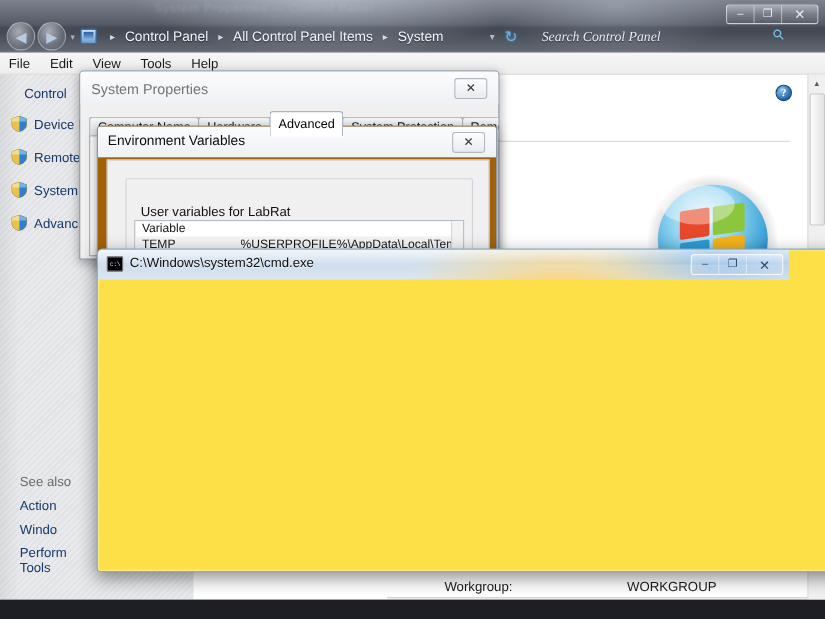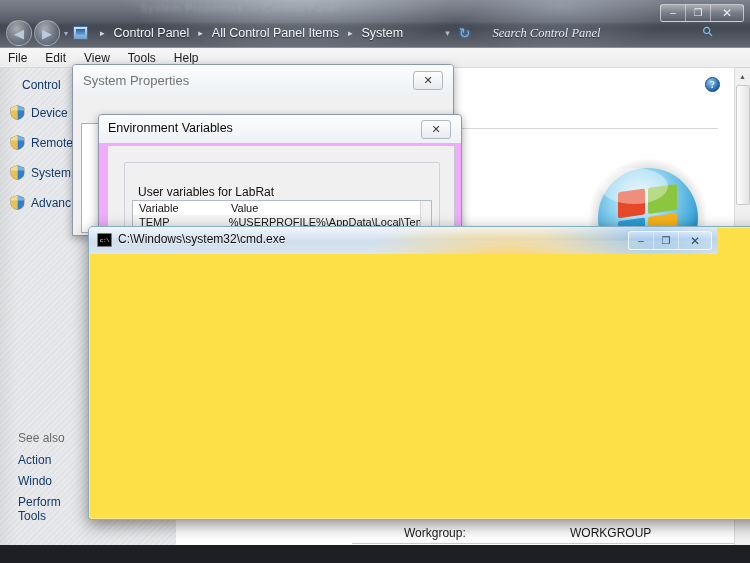--- a/index.html
+++ b/index.html
@@ -256,23 +256,23 @@
     background: #ffffff; border: 1px solid #a8b0bb;
   }
   .ghost-line {
     position: absolute; left: 24px; top: 8px;
     font-size: 10px; color: rgba(110,125,145,0.45);
     filter: blur(1.2px); white-space: nowrap; letter-spacing: .4px;
   }
 
   
   #envvars {
-    position: absolute; left: 98px; top: 114px;
+    position: absolute; left: 88px; top: 114px;
     width: 364px; height: 130px;
-    background: #f0abfc;
+    background: #a16207;
     border: 1px solid #8a99ab;
     border-radius: 4px 4px 0 0;
     box-shadow: 0 3px 10px rgba(0,0,0,0.35);
     overflow: hidden;
   }
   #envvars .dlg-head {
     position: absolute; left:0; top:0; width: 364px; height: 28px;
     background: linear-gradient(to bottom,#fbfcfd,#eef1f5);
   }
   #envvars .dlg-title {
@@ -530,39 +530,45 @@
         </div>
       </div>
     </div>
   </div>
 
   <div id="sysprops">
     <div class="dlg-head"></div>
     <div class="dlg-title">System Properties</div>
     <div class="dlg-close" id="sp-close">✕</div>
 
+    <div class="tabs">
+      <div class="tab">Computer Name</div>
+      <div class="tab">Hardware</div>
+      <div class="tab active">Advanced</div>
+      <div class="tab">System Protection</div>
+      <div class="tab">Remote</div>
+    </div>
 
     <div class="tab-panel">
       <div class="ghost-line">You must be logged on as an Administrator to make most of these changes.</div>
     </div>
   </div>
 
   <div id="envvars">
     <div class="dlg-head"></div>
     <div class="dlg-title">Environment Variables</div>
     <div class="dlg-close" id="ev-close">✕</div>
 
     <div id="ev-body">
       <div id="ev-group"></div>
       <div id="ev-group-label">User variables for LabRat</div>
 
       <div id="ev-table">
         <div class="row hdr">
           <span class="c1">Variable</span>
-          <span class="c2">Value</span>
         </div>
         <div class="row alt">
           <span class="c1">TEMP</span>
           <span class="c2">%USERPROFILE%\AppData\Local\Temp</span>
         </div>
         <div class="row">
           <span class="c1">TMP</span>
           <span class="c2">%USERPROFILE%\AppData\Local\Temp</span>
         </div>
         <div id="ev-tbl-scroll"></div>

